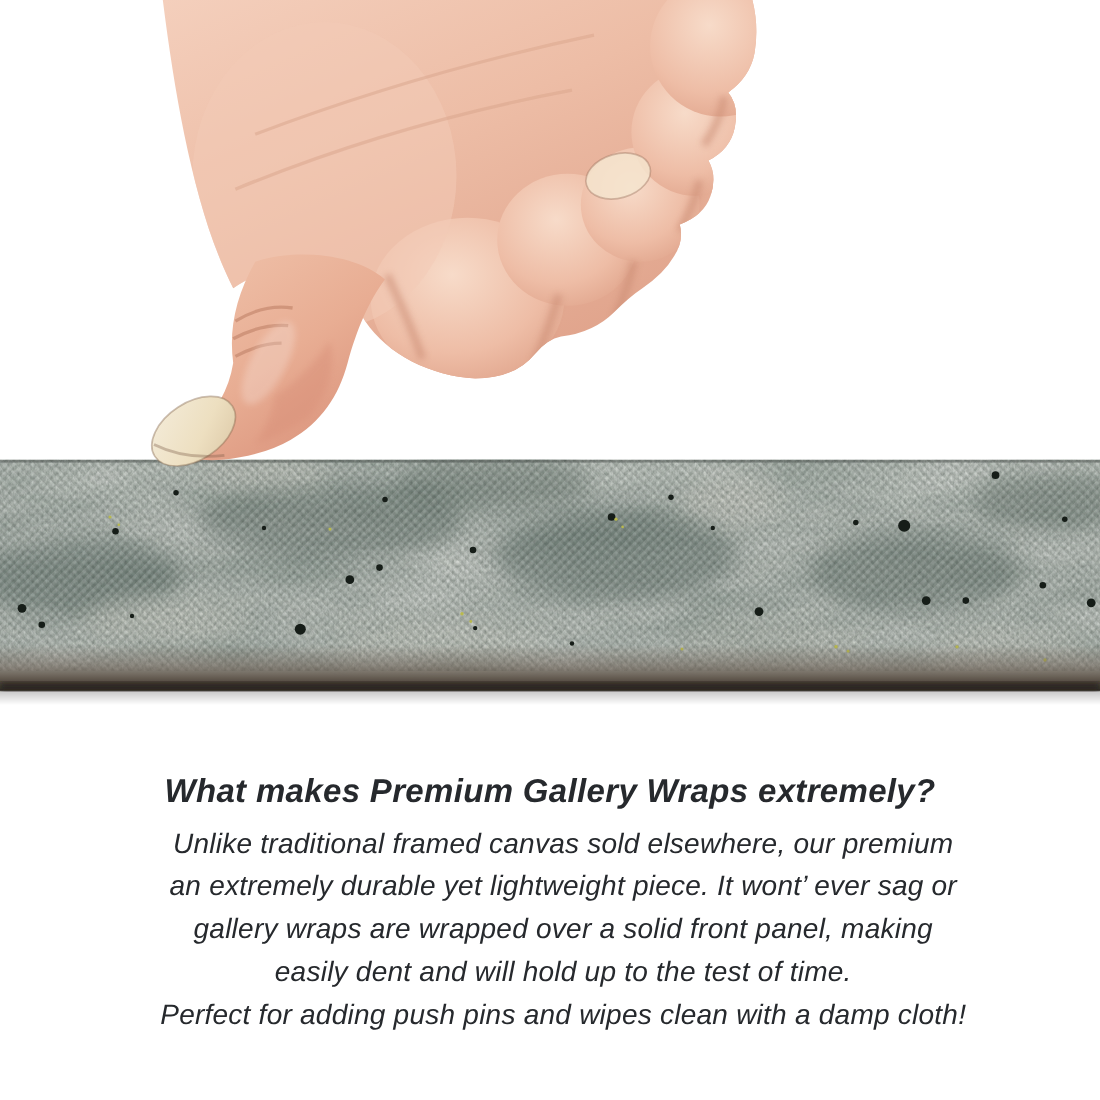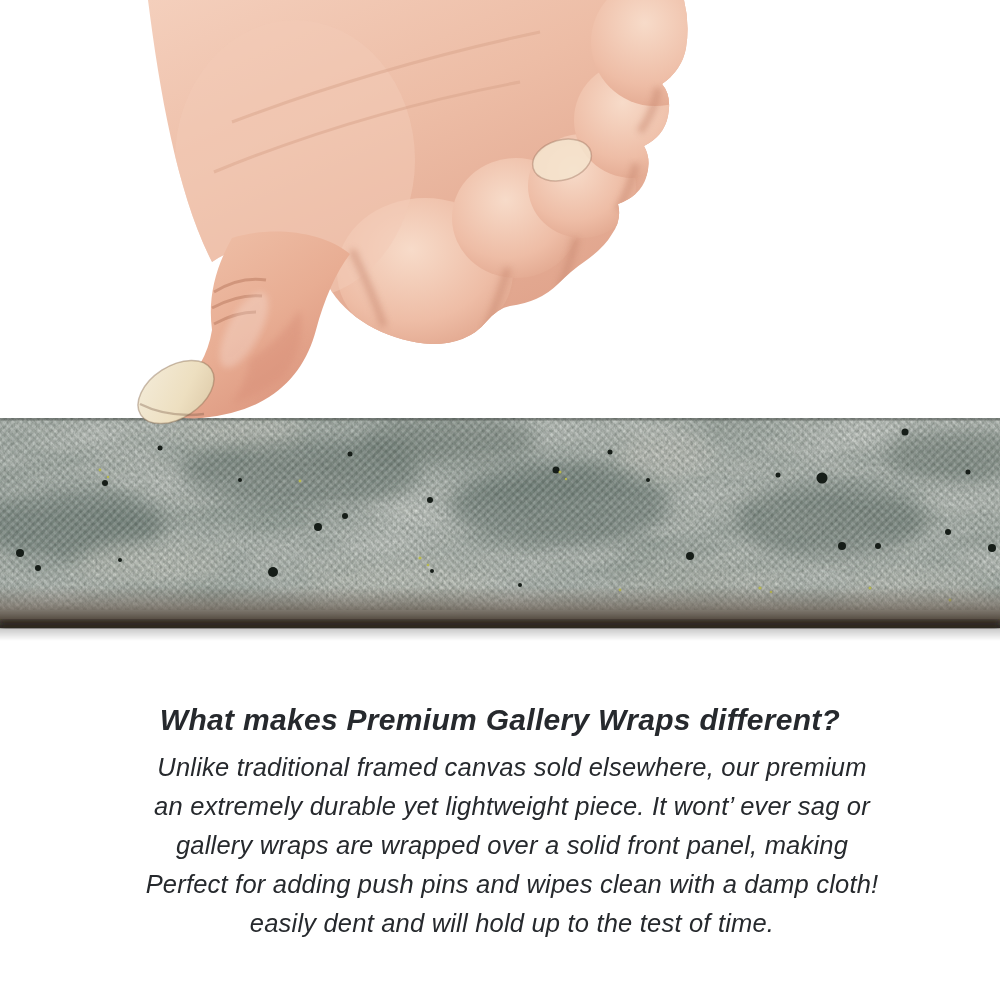--- a/index.html
+++ b/index.html
@@ -268,20 +268,20 @@
         <path d="M 214,292 Q 240,276 266,280"></path>
         <path d="M 212,308 Q 238,294 262,296"></path>
         <path d="M 214,324 Q 236,312 256,312"></path>
       </g>
 
       <ellipse cx="244" cy="330" rx="16" ry="42" transform="rotate(28 244 330)" fill="#ffffff" opacity="0.22" filter="url(#soft2)"></ellipse>
     </g>
   </svg>
 
   <section class="info">
-    <h2>What makes Premium Gallery Wraps different?</h2>
+    <h2>What makes Premium Gallery Wraps extremely?</h2>
     <p>Unlike traditional framed canvas sold elsewhere, our premium</p>
     <p>an extremely durable yet lightweight piece. It wont’ ever sag or</p>
     <p>gallery wraps are wrapped over a solid front panel, making</p>
+    <p>easily dent and will hold up to the test of time.</p>
     <p>Perfect for adding push pins and wipes clean with a damp cloth!</p>
-    <p>easily dent and will hold up to the test of time.</p>
   </section>
 </div>
 
 </body></html>

